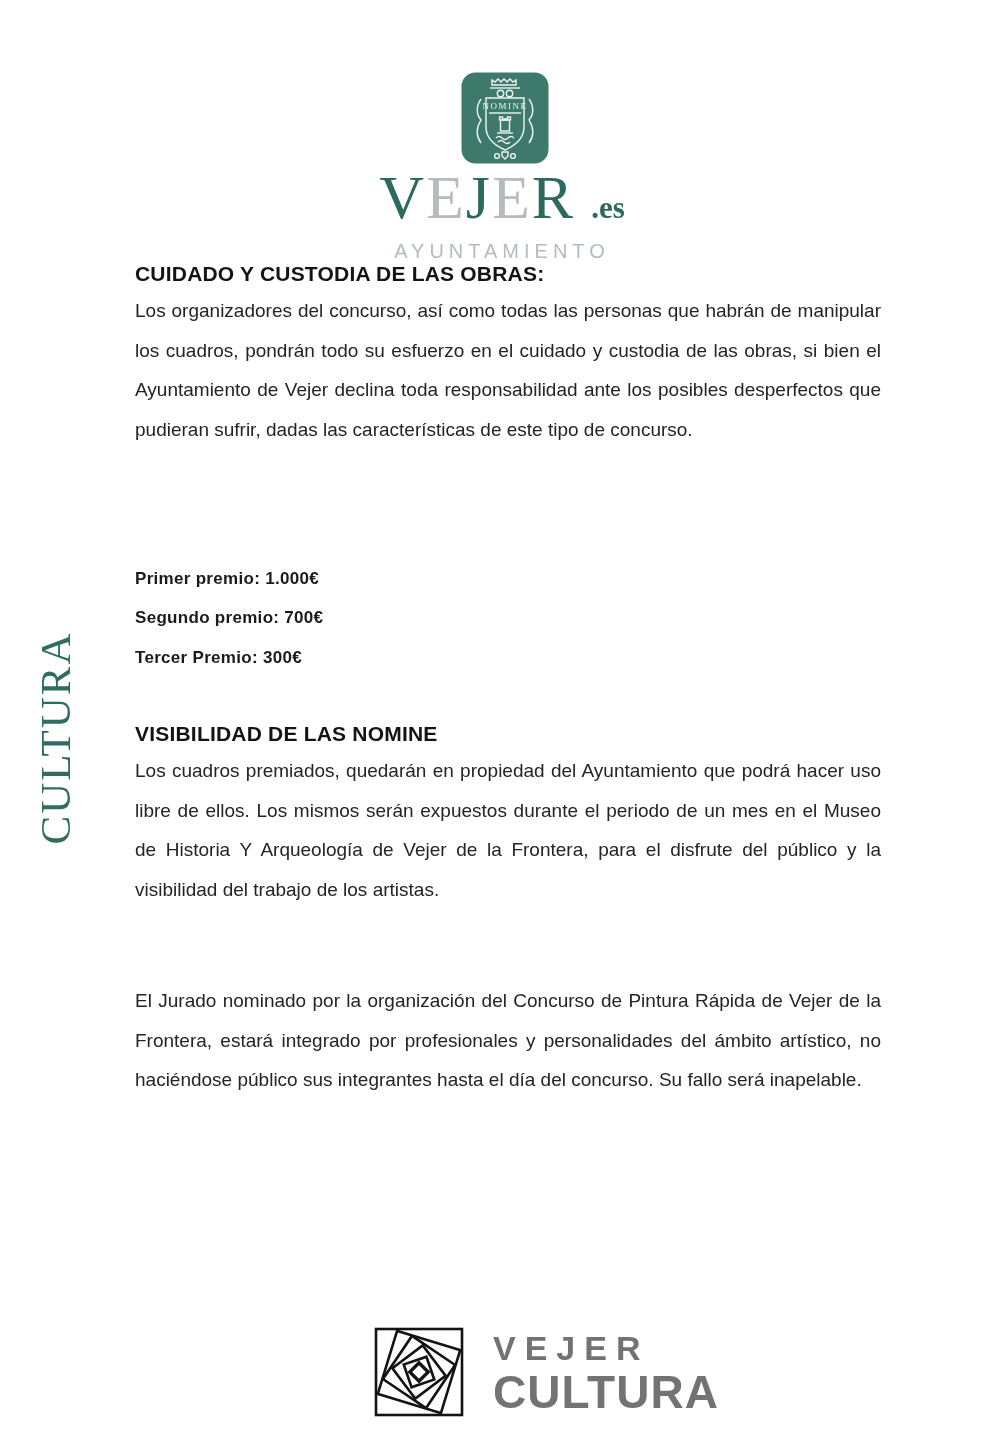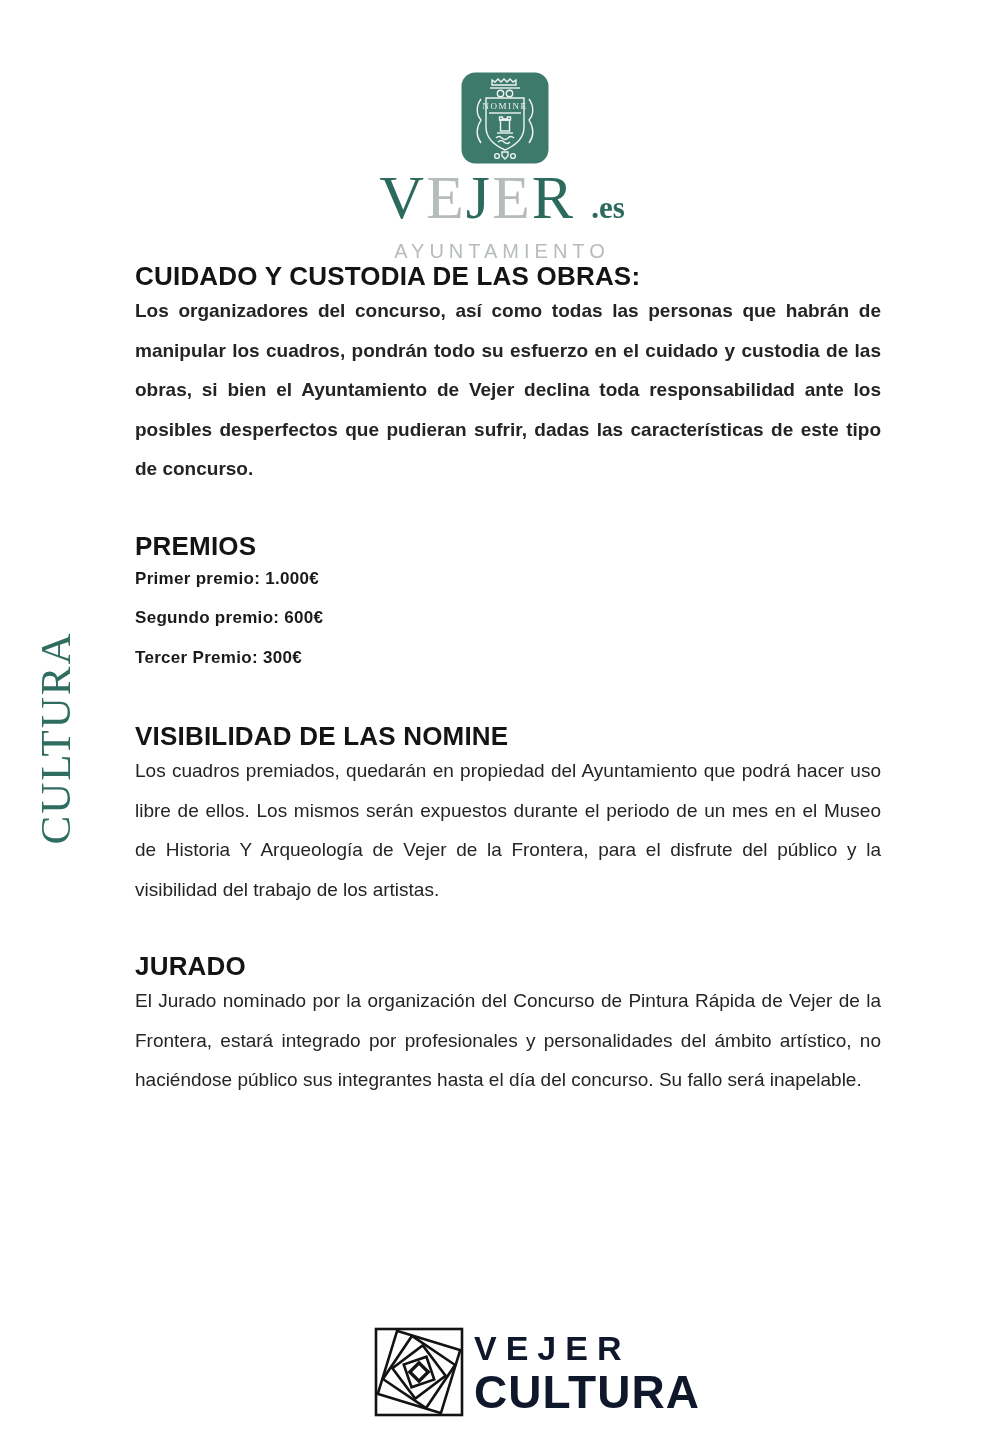--- a/index.html
+++ b/index.html
@@ -34,42 +34,42 @@
     position:absolute; left:-46px; top:712px; width:202px; height:52px;
     display:flex; align-items:center; justify-content:center;
     transform:rotate(-90deg); transform-origin:center;
     font-family:"Liberation Serif", serif; font-size:43px; letter-spacing:2px;
     color:#2e6d60;
   }
 
   
   .col { position:absolute; left:135px; width:746px; }
   .sec-heading {
-    font-weight:bold; font-size:26px; color:#141414; letter-spacing:0.2px;
+    font-weight:bold; font-size:21px; color:#141414; letter-spacing:0.2px;
     line-height:1.2;
   }
   .para {
     font-size:19px; line-height:39.5px; color:#242424; text-align:justify;
   }
   .prize-line {
     font-weight:bold; font-size:17px; color:#1a1a1a; letter-spacing:0.3px;
     line-height:1.2;
   }
-  #s1h { top:261px; } #s1p { top:291px;font-weight:bold; }
+  #s1h { top:261px; } #s1p { top:291px; }
   #s2h { top:531px; }
   #p1  { top:569px; } #p2 { top:608px; } #p3 { top:648px; }
   #s3h { top:721px; } #s3p { top:751px; }
   #s4h { top:951px; } #s4p { top:981px; }
 
   
   .footer-logo {
     position:absolute; left:369px; top:1322px;
     display:flex; align-items:flex-start;
   }
-  .footer-text { margin-left:5px; margin-top:9px; color:#0f172a; }
+  .footer-text { margin-left:24px; margin-top:9px; color:#737373; }
   .f-vejer {
     font-weight:bold; font-size:34px; line-height:1; letter-spacing:9px;
   }
   .f-cultura {
     font-weight:bold; font-size:46px; line-height:1; letter-spacing:1px;
     margin-top:4px;
   }
 </style>
 </head>
 <body>
@@ -114,29 +114,27 @@
     <span class="wm-letter wm-green">R</span>
     <span class="wm-suffix">.es</span>
   </div>
   <div class="logo-subtitle">AYUNTAMIENTO</div>
 
   <div class="vertical-cultura">CULTURA</div>
 
   <div class="col sec-heading" id="s1h">CUIDADO Y CUSTODIA DE LAS OBRAS:</div>
   <div class="col para" id="s1p">Los organizadores del concurso, así como todas las personas que habrán de manipular los cuadros, pondrán todo su esfuerzo en el cuidado y custodia de las obras, si bien el Ayuntamiento de Vejer declina toda responsabilidad ante los posibles desperfectos que pudieran sufrir, dadas las características de este tipo de concurso.</div>
 
-  <div class="col sec-heading" id="s2h">PREMIOS</div>
   <div class="col prize-line" id="p1">Primer premio: 1.000€</div>
-  <div class="col prize-line" id="p2">Segundo premio: 600€</div>
+  <div class="col prize-line" id="p2">Segundo premio: 700€</div>
   <div class="col prize-line" id="p3">Tercer Premio: 300€</div>
 
   <div class="col sec-heading" id="s3h">VISIBILIDAD DE LAS NOMINE</div>
   <div class="col para" id="s3p">Los cuadros premiados, quedarán en propiedad del Ayuntamiento que podrá hacer uso libre de ellos. Los mismos serán expuestos durante el periodo de un mes en el Museo de Historia Y Arqueología de Vejer de la Frontera, para el disfrute del público y la visibilidad del trabajo de los artistas.</div>
 
-  <div class="col sec-heading" id="s4h">JURADO</div>
   <div class="col para" id="s4p">El Jurado nominado por la organización del Concurso de Pintura Rápida de Vejer de la Frontera, estará integrado por profesionales y personalidades del ámbito artístico, no haciéndose público sus integrantes hasta el día del concurso. Su fallo será inapelable.</div>
 
   <div class="footer-logo">
     <svg width="100" height="100" viewBox="-5 -5 100 100" xmlns="http://www.w3.org/2000/svg">
       <g stroke="#131313" fill="none" stroke-width="2.6">
         <rect x="2" y="2" width="86" height="86"></rect>
         <rect x="12" y="12" width="66" height="66" transform="rotate(17 45 45)"></rect>
         <rect x="19" y="19" width="52" height="52" transform="rotate(34 45 45)"></rect>
         <rect x="26" y="26" width="38" height="38" transform="rotate(53 45 45)"></rect>
         <rect x="33" y="33" width="24" height="24" transform="rotate(71 45 45)"></rect>

